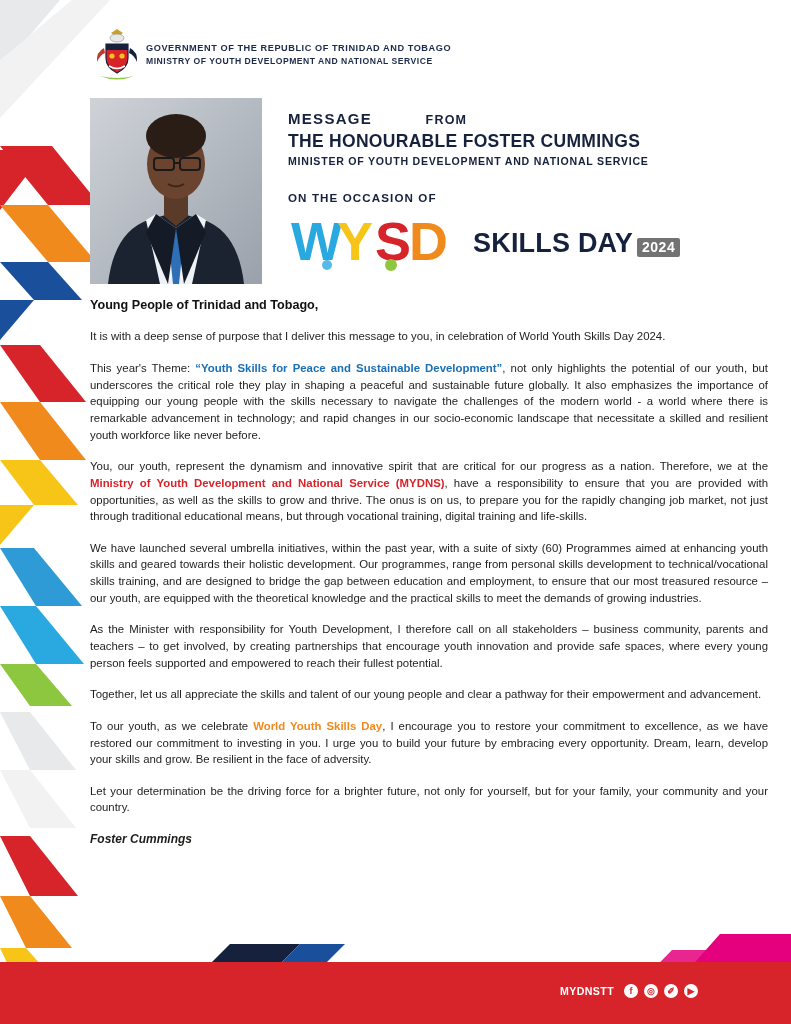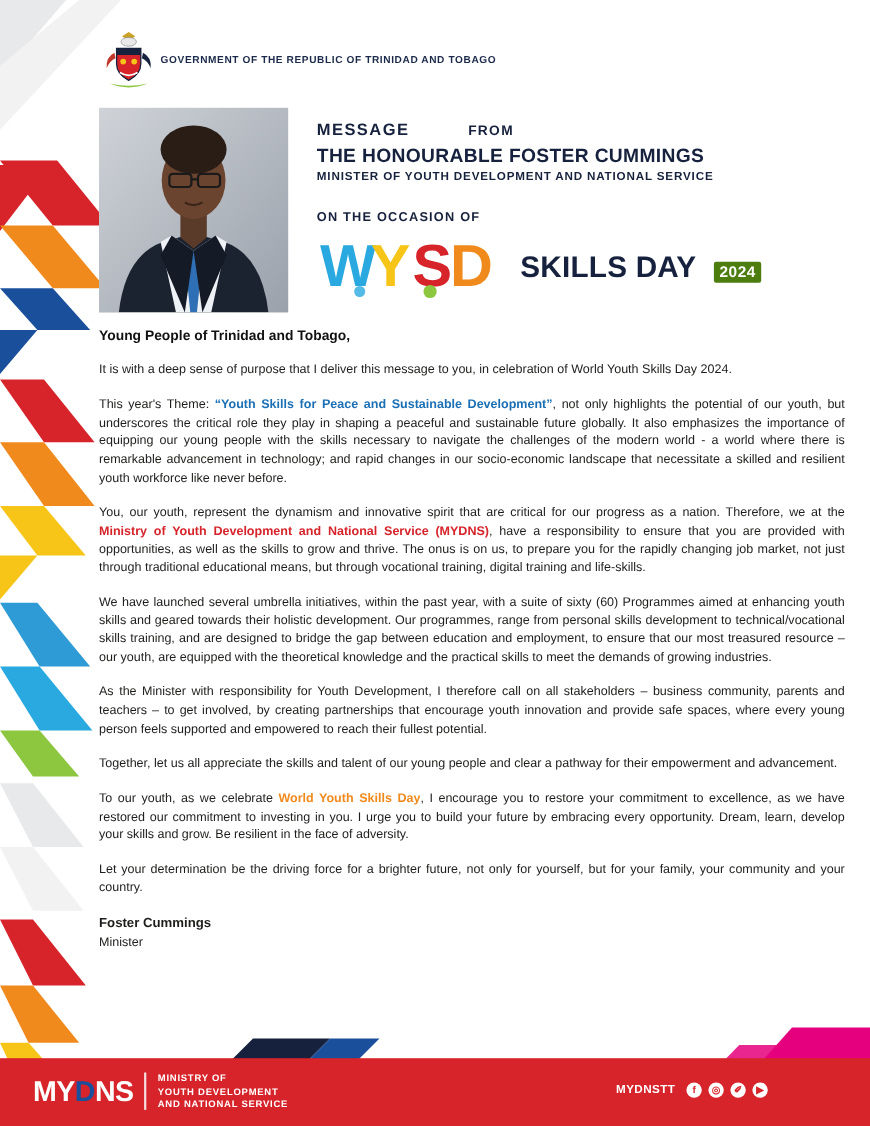--- a/index.html
+++ b/index.html
@@ -52,38 +52,38 @@
   .msg .l3 { font-size: 10.6px; font-weight: bold; color: #16213d; letter-spacing: .75px; margin-top: 3px; }
   .msg .l4 { font-size: 11.6px; font-weight: bold; color: #16213d; letter-spacing: 1.1px; margin-top: 24px; }
 
   
   .wysd { position: absolute; top: 212px; left: 291px; display: flex; align-items: center; gap: 14px; }
   .wysd-mark { font-size: 0; }
   .wysd-txt { line-height: 1.0; }
   .wysd-txt .t1, .wysd-txt .t2 {
     font-size: 27px; font-weight: bold; color: #16213d; letter-spacing: .2px;
   }
-  .wysd-txt .t2row { display: flex; align-items: flex-end; gap: 16px; }
+  .wysd-txt .t2row { display: flex; align-items: flex-end; gap: 4px; }
   .year {
-    background: #4d7c0f; color: #ffffff; font-size: 14px; font-weight: bold;
+    background: #737373; color: #ffffff; font-size: 14px; font-weight: bold;
     padding: 2px 5px 3px 5px; letter-spacing: .5px; border-radius: 2px;
   }
 
   
   .letter {
     position: absolute; top: 296px; left: 90px; width: 678px;
     font-size: 11.4px; color: #1d1d1b; line-height: 1.46;
     text-align: justify;
   }
   .letter .salut { font-weight: bold; font-size: 12.6px; margin-bottom: 14px; color: #111; }
   .letter p { margin: 0 0 15px 0; }
   .hl-blue { color: #1a6fb5; font-weight: bold; }
   .hl-red { color: #d7232a; font-weight: bold; }
   .hl-orange { color: #f08a1d; font-weight: bold; }
-  .sign { margin-top: 8px; }
+  .sign { margin-top: 8px; font-style: italic; }
   .sign .n { font-weight: bold; font-size: 12px; }
   .sign .r { font-size: 11.4px; }
 
   
   .footer {
     position: absolute; left: 0; bottom: 0; width: 791px; height: 62px;
     background: #d7232a; z-index: 5;
   }
   .footer-inner { position: relative; width: 100%; height: 100%; }
   .f-logo {
@@ -159,20 +159,21 @@
       <path d="M21 40 q8 5 16 0" stroke="#ffffff" stroke-width="1.6" fill="none"></path>
 
       <path d="M16 22 q-8 4 -7 14 q3 -7 8 -9z" fill="#c0392b"></path>
       <path d="M42 22 q8 4 7 14 q-3 -7 -8 -9z" fill="#16213d"></path>
 
       <path d="M12 50 q17 7 34 0 q-17 4 -34 0z" fill="#8dc63f"></path>
     </svg>
   </div>
   <div class="gov-lines">
     <div class="gov-line1">GOVERNMENT OF THE REPUBLIC OF TRINIDAD AND TOBAGO</div>
+    <div class="gov-line2">MINISTRY OF YOUTH DEVELOPMENT AND NATIONAL SERVICE</div>
   </div>
 </div>
 
 <div class="portrait">
   <svg width="172" height="186" viewBox="0 0 172 186">
     <defs>
       <linearGradient id="bg" x1="0" y1="0" x2="1" y2="1">
         <stop offset="0" stop-color="#cfd3d8"></stop>
           <stop offset="1" stop-color="#9aa1ab"></stop>
       </linearGradient>
@@ -244,35 +245,25 @@
   <p>As the Minister with responsibility for Youth Development, I therefore call on all stakeholders – business community, parents and teachers – to get involved, by creating partnerships that encourage youth innovation and provide safe spaces, where every young person feels supported and empowered to reach their fullest potential.</p>
 
   <p>Together, let us all appreciate the skills and talent of our young people and clear a pathway for their empowerment and advancement.</p>
 
   <p><span>To our youth, as we celebrate </span><span class="hl-orange">World Youth Skills Day</span><span>, I encourage you to restore your commitment to excellence, as we have restored our commitment to investing in you.  I urge you to build your future by embracing every opportunity.  Dream, learn, develop your skills and grow.  Be resilient in the face of adversity.</span></p>
 
   <p>Let your determination be the driving force for a brighter future, not only for yourself, but for your family, your community and your country.</p>
 
   <div class="sign">
     <div class="n">Foster Cummings</div>
-    <div class="r">Minister</div>
   </div>
 </div>
 
 <div class="footer">
   <div class="footer-inner">
-    <div class="f-logo">
-      <div class="mydns-word"><span>MY</span><span class="y">D</span><span>NS</span></div>
-      <div class="vrule"></div>
-      <div class="f-min">
-        <div>MINISTRY OF</div>
-        <div>YOUTH DEVELOPMENT</div>
-        <div>AND NATIONAL SERVICE</div>
-      </div>
-    </div>
 
 
     <div class="f-social">
       <span class="f-handle">MYDNSTT</span>
       <span class="sico">f</span>
       <span class="sico">◎</span>
       <span class="sico">✐</span>
       <span class="sico">▶</span>
     </div>
   </div>

